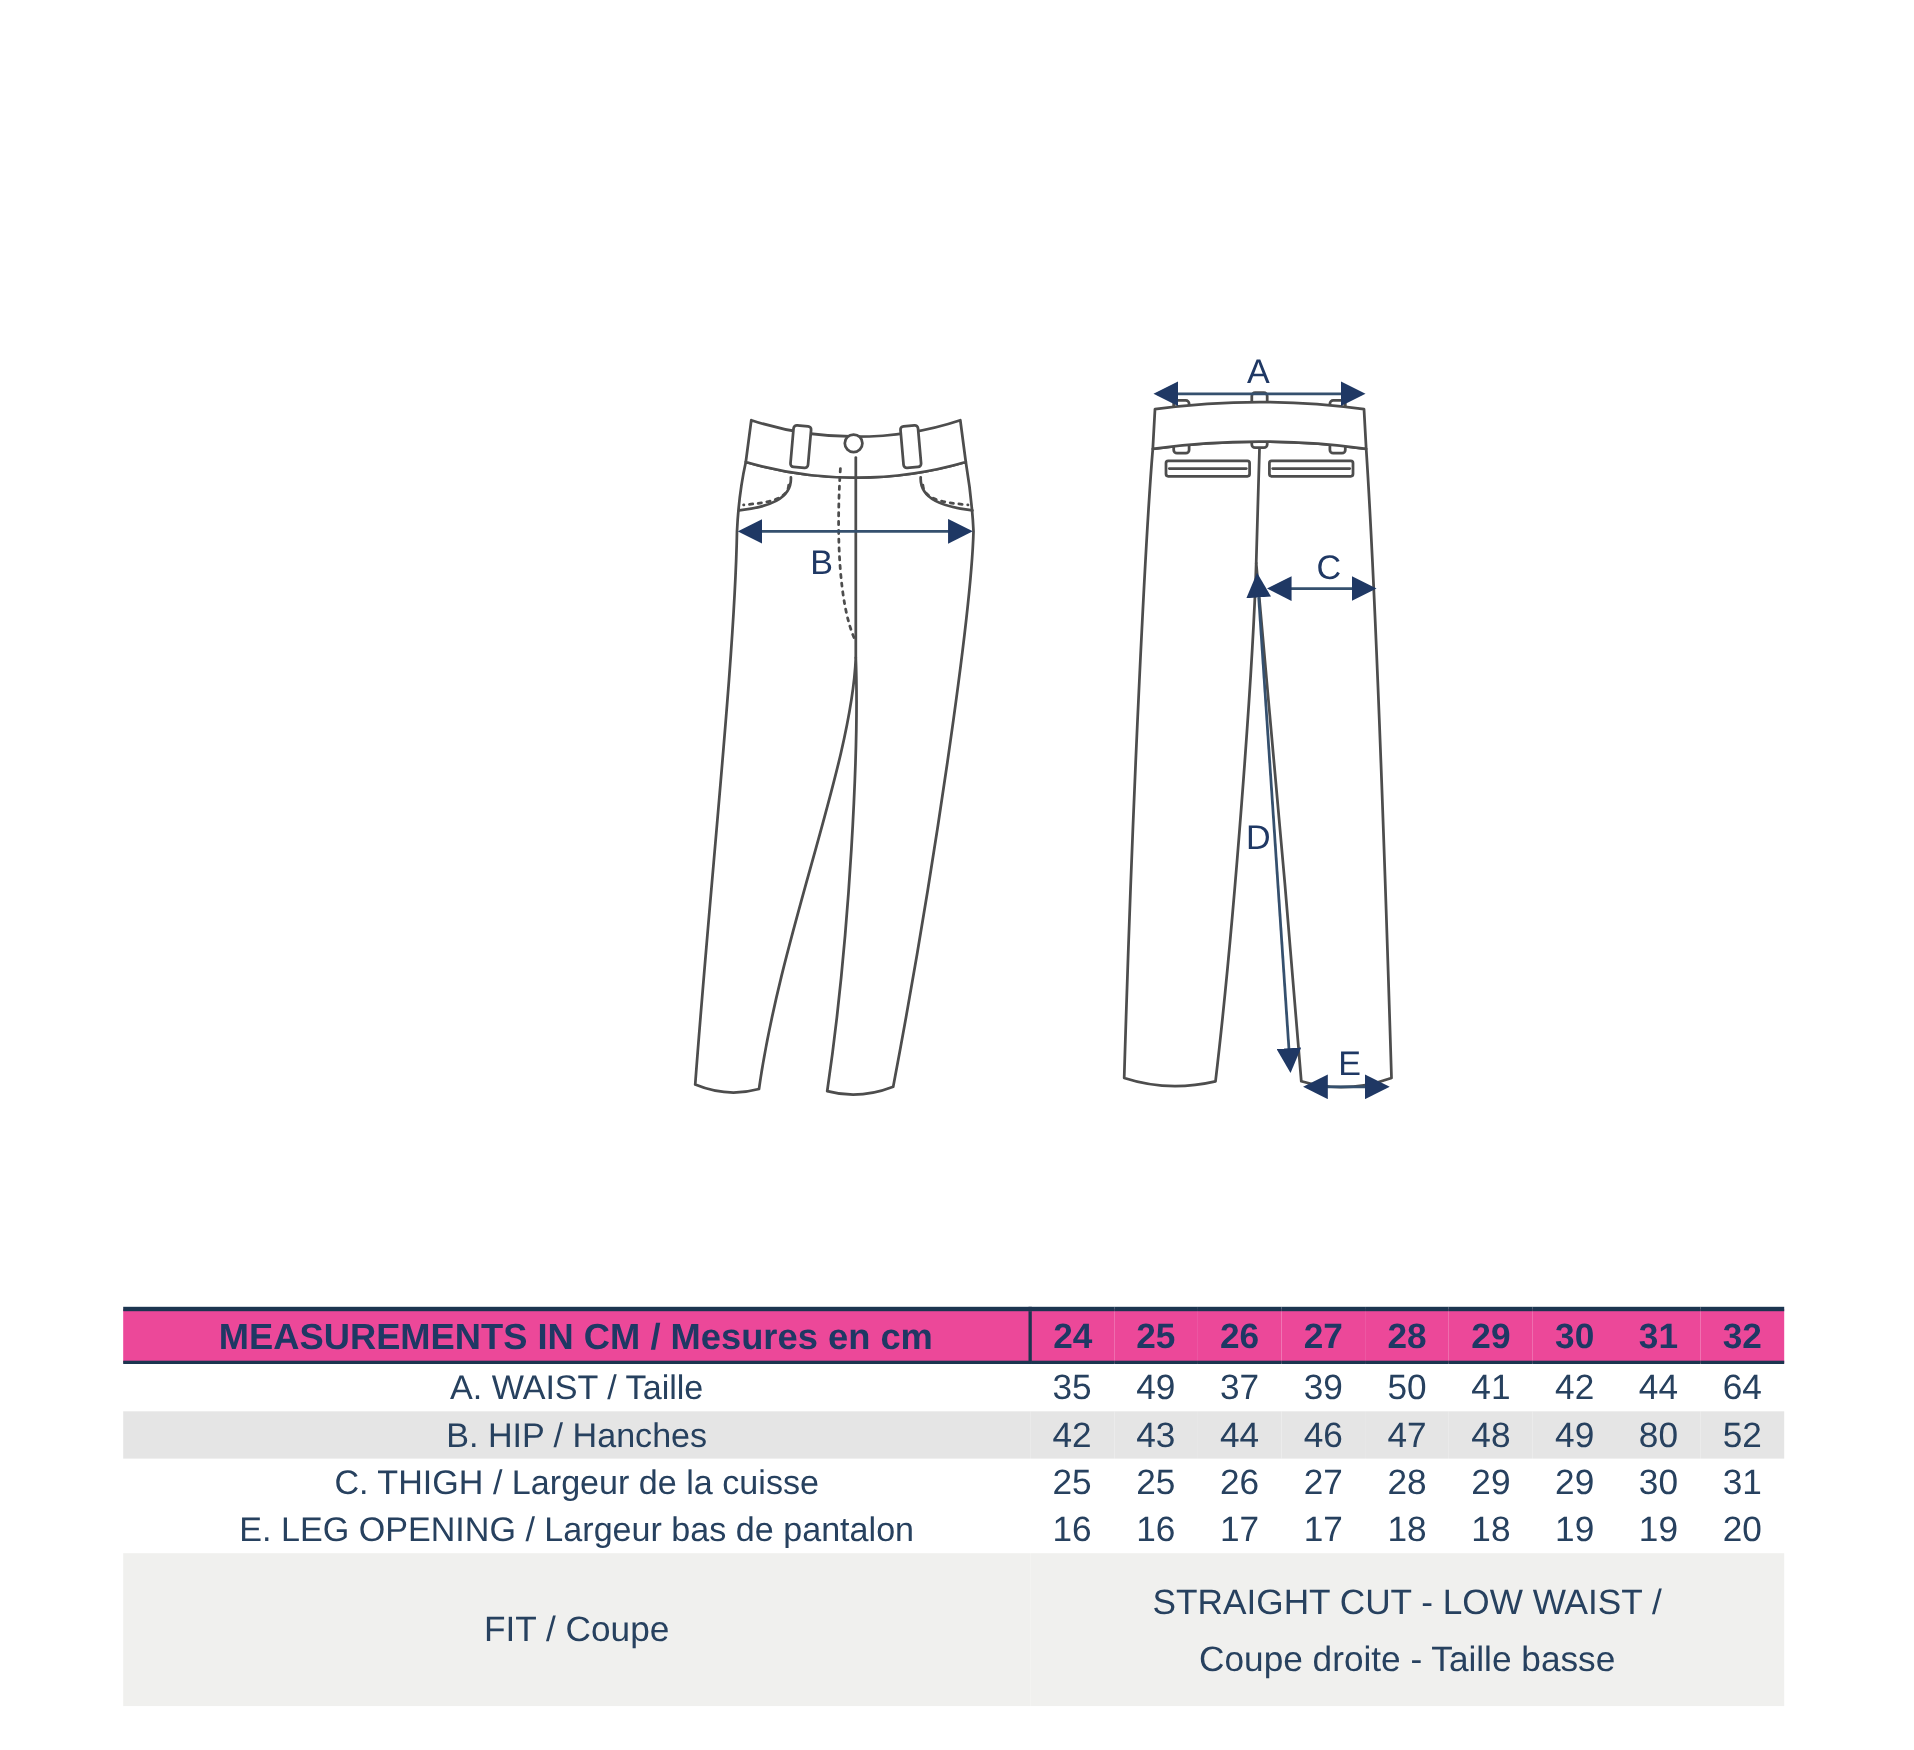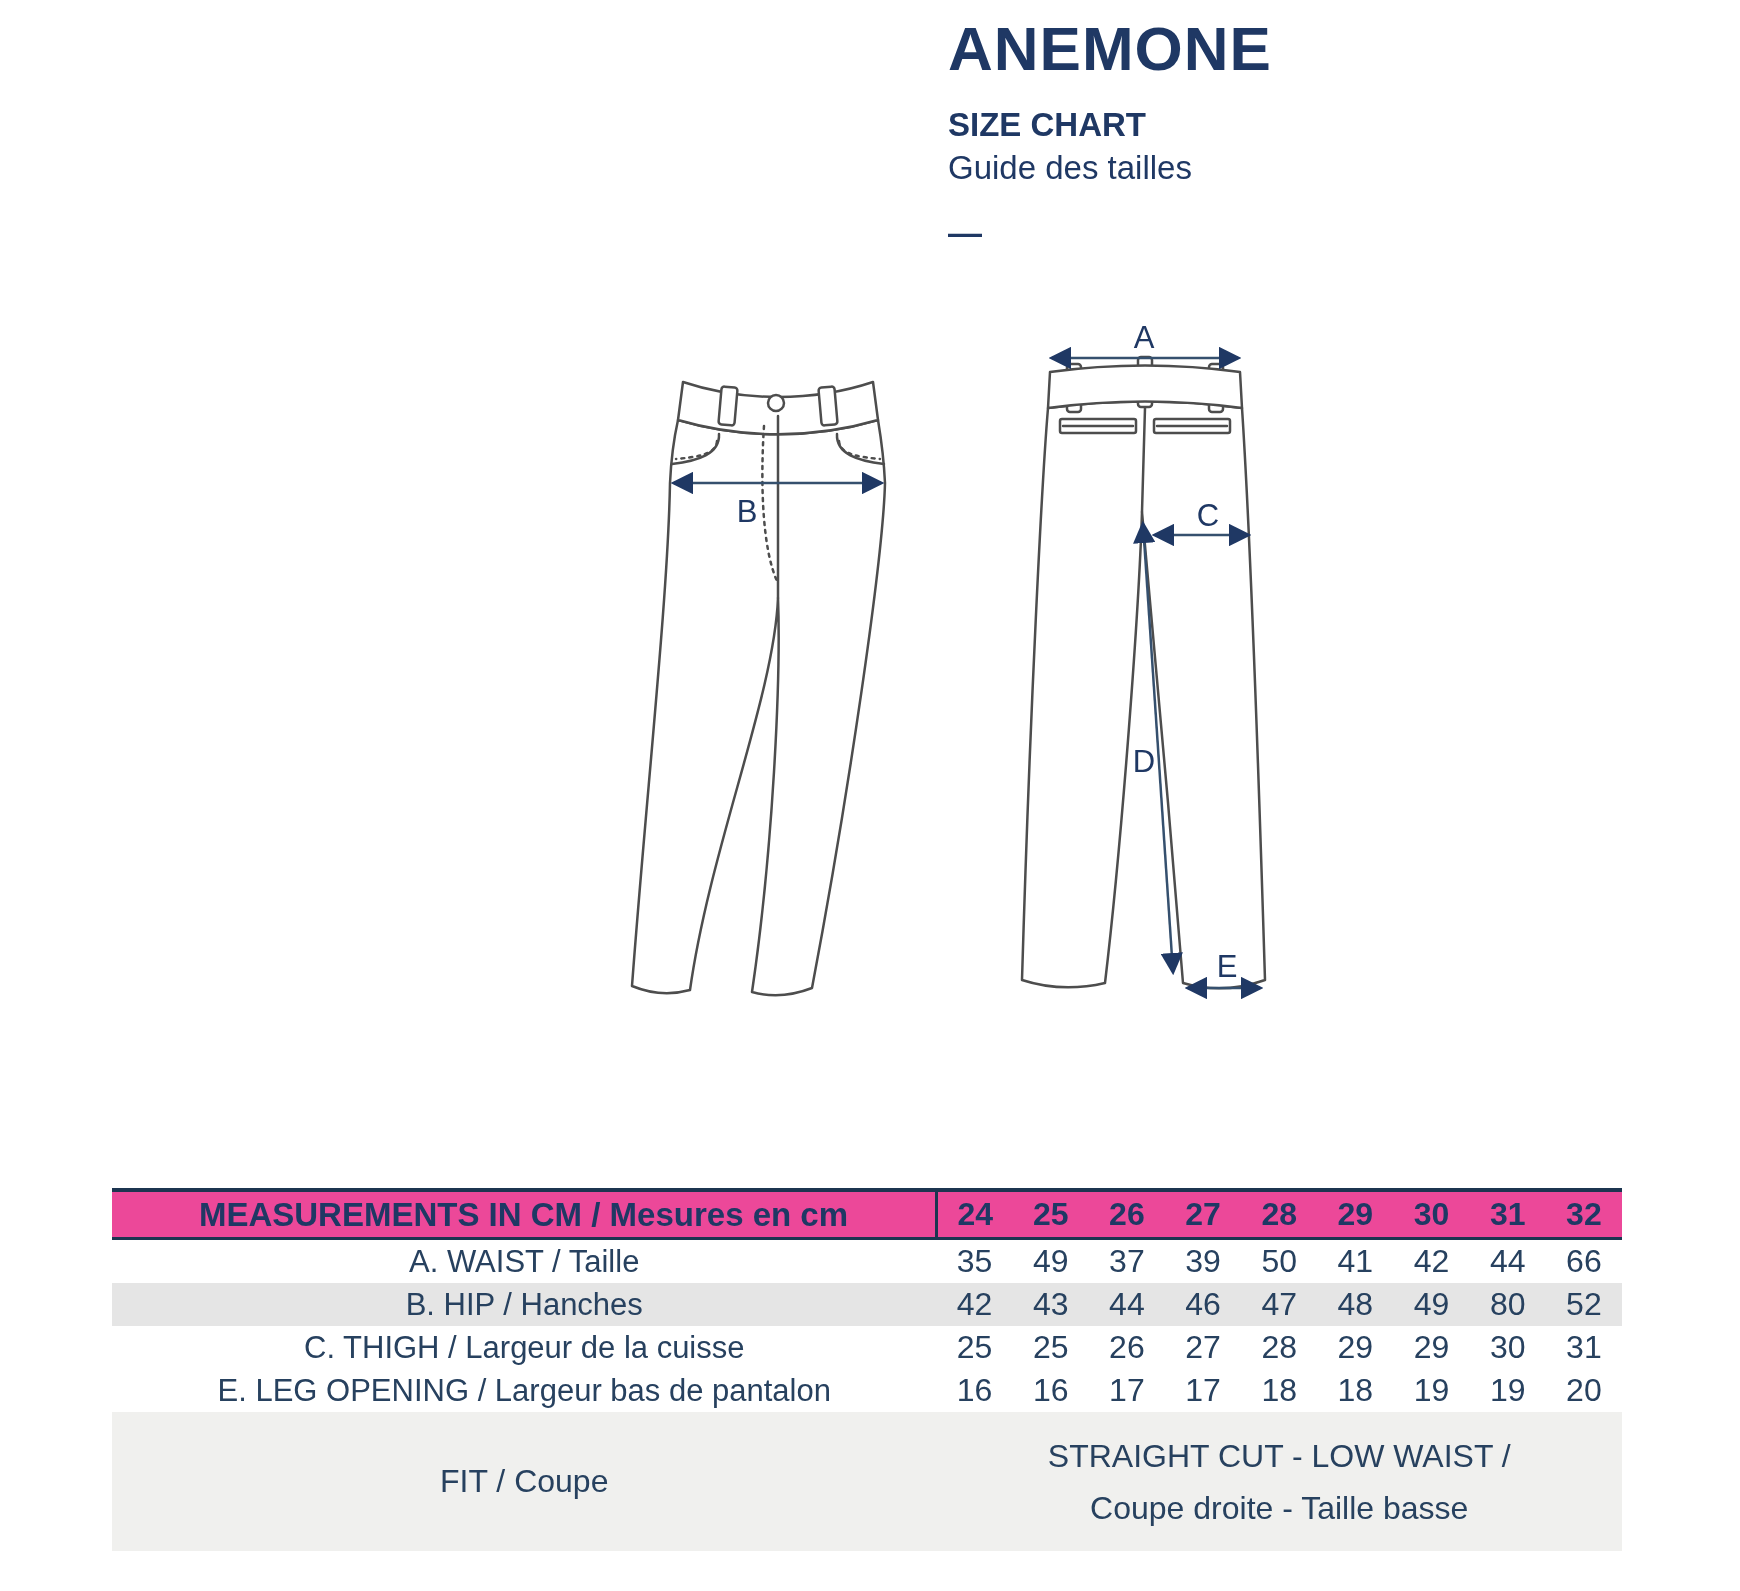--- a/index.html
+++ b/index.html
@@ -33,26 +33,20 @@
   .size-table tr.alt{background:#e5e5e5;}
   .size-table tfoot .fit-row{height:139px;background:#f0f0ee;}
   .size-table tfoot .fit-label{font-size:32px;}
   .size-table tfoot .fit-value div{font-size:32px;line-height:52px;}
 </style>
 </head>
 <body>
 
 <div class="page">
 
-  <header class="brand">
-    <h1>ANEMONE</h1>
-    <h2>SIZE CHART</h2>
-    <div class="fr">Guide des tailles</div>
-    <div class="dash">—</div>
-  </header>
 
   <svg class="pants-front" viewBox="0 0 380 700">
     <defs>
       <marker id="ahf" viewBox="0 0 10 10" refX="8.5" refY="5" markerWidth="9" markerHeight="9" orient="auto-start-reverse">
         <path d="M0,0 L10,5 L0,10 Z" fill="#1f3864"></path>
       </marker>
     </defs>
     <g stroke="#4d4d4d" stroke-width="2.5" fill="#ffffff" stroke-linejoin="round" stroke-linecap="round">
       <path d="M130,122
                C126,140 123,163 122,185
@@ -149,21 +143,21 @@
     <tr>
           <td class="row-label">A. WAIST / Taille</td>
           <td>35</td>
           <td>49</td>
           <td>37</td>
           <td>39</td>
           <td>50</td>
           <td>41</td>
           <td>42</td>
           <td>44</td>
-          <td>66</td>
+          <td>64</td>
         </tr>
         <tr class="alt">
           <td class="row-label">B. HIP / Hanches</td>
           <td>42</td>
           <td>43</td>
           <td>44</td>
           <td>46</td>
           <td>47</td>
           <td>48</td>
           <td>49</td>

